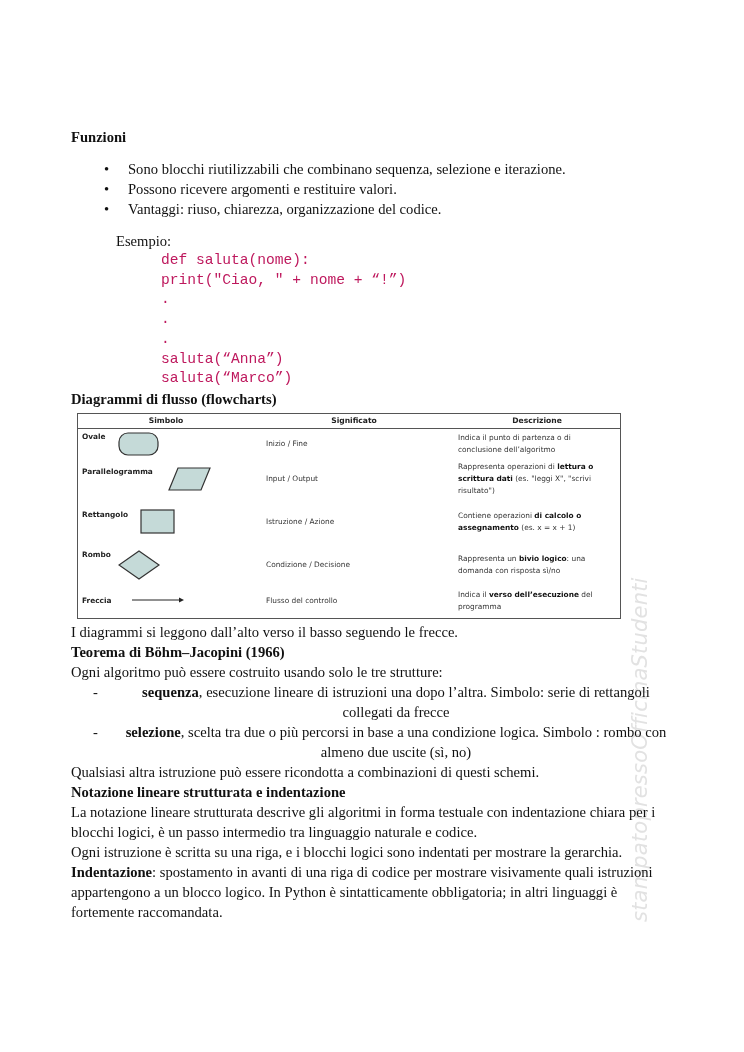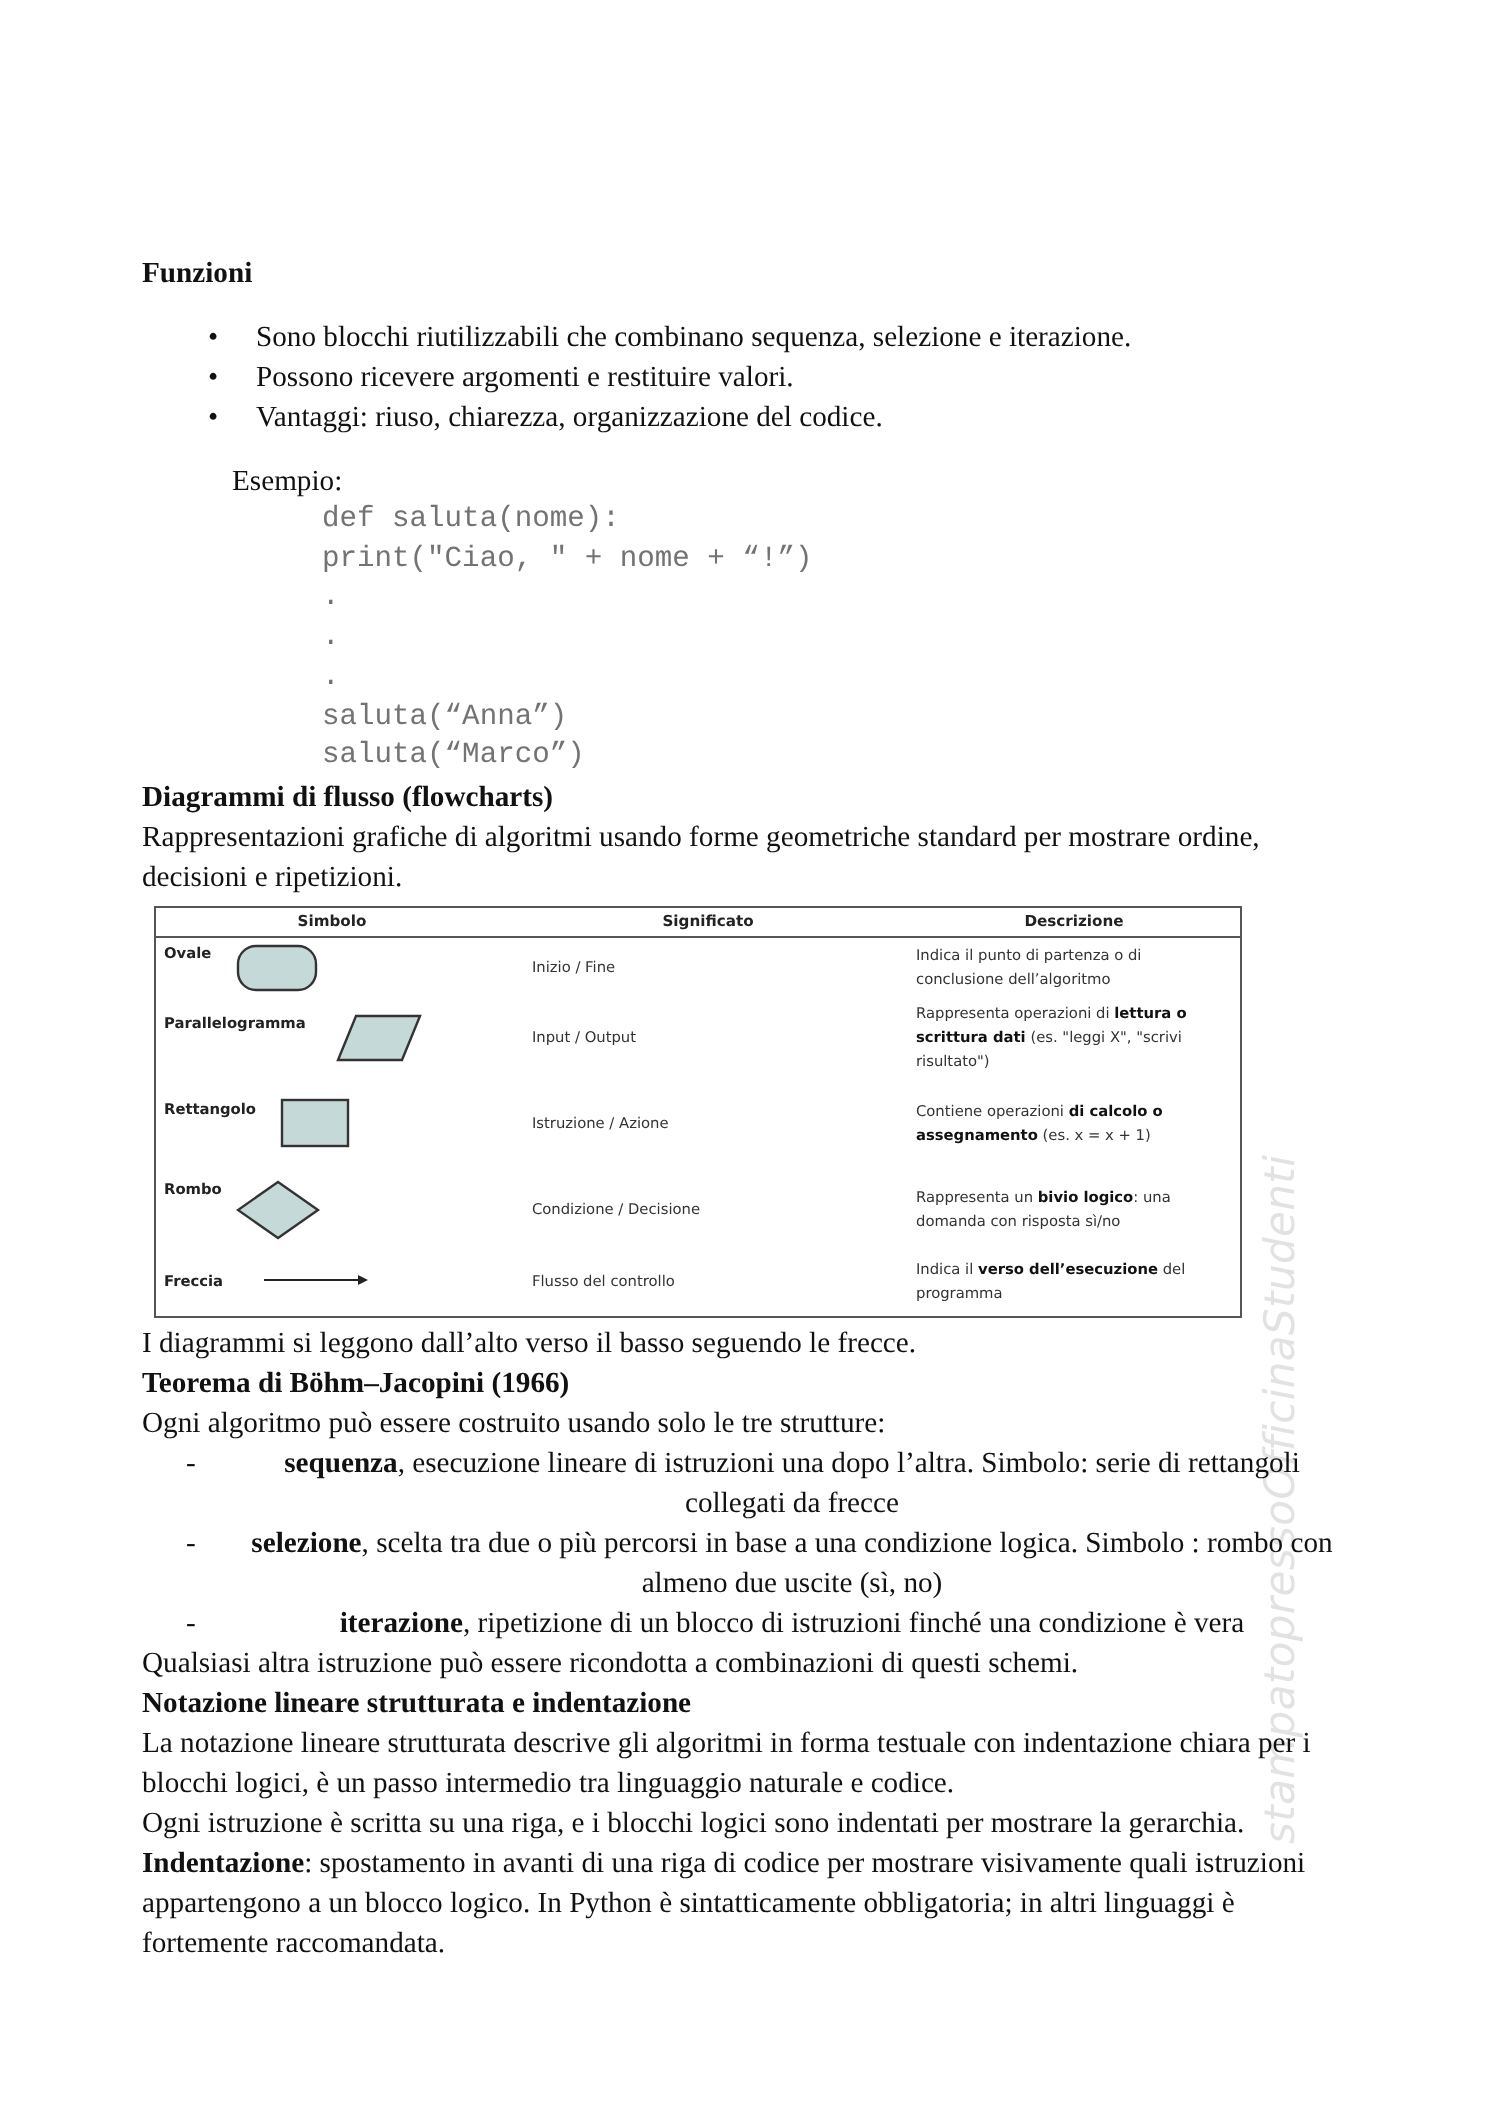--- a/index.html
+++ b/index.html
@@ -6,21 +6,21 @@
   body { width: 744px; height: 1052px; position: relative; overflow: hidden;
          font-family: "Liberation Serif", serif; color: #111; }
   .page { position: absolute; left: 71px; top: 127px; width: 605px; font-size: 14.6px; line-height: 20px; }
   .h { font-weight: bold; }
   .p { margin: 0; }
   ul.bullets { list-style: none; margin: 12px; padding: 0; }
   ul.bullets li { position: relative; padding-left: 45px; }
   ul.bullets li::before { content: "\2022"; position: absolute; left: 21px; top: 0; }
   .indent1 { padding-left: 45px; }
   .code { font-family: "Liberation Mono", monospace; font-size: 14.6px; padding-left: 90px;
-          line-height: 19.7px; white-space: pre; color: #737373; }
+          line-height: 19.7px; white-space: pre; color: #be185d; }
   ul.dashes { list-style: none; margin: 0; padding: 0; }
   ul.dashes li { position: relative; padding-left: 45px; text-align: center; }
   ul.dashes li::before { content: "-"; position: absolute; left: 22px; top: 0; }
   .italic { }
 
   
   .tbl { margin: 4px 0 3px 6px; width: 544px; border: 1.5px solid #555; border-collapse: collapse;
          font-family: "DejaVu Sans", sans-serif; font-size: 7.4px; line-height: 12px; color: #333; }
   .tbl th { font-weight: bold; color: #222; text-align: center; border-bottom: 1.5px solid #555;
             height: 14px; padding: 0; font-size: 7.6px; }
@@ -58,21 +58,20 @@
     <div class="code">def saluta(nome):</div>
     <div class="code">print("Ciao, " + nome + “!”)</div>
     <div class="code">.</div>
     <div class="code">.</div>
     <div class="code">.</div>
     <div class="code">saluta(“Anna”)</div>
     <div class="code">saluta(“Marco”)</div>
   </div>
 
   <div class="h">Diagrammi di flusso (flowcharts)</div>
-  <p class="p">Rappresentazioni grafiche di algoritmi usando forme geometriche standard per mostrare ordine, decisioni e ripetizioni.</p>
 
   <table class="tbl">
     <thead>
       <tr>
         <th style="width:176px">Simbolo</th>
         <th style="width:200px">Significato</th>
         <th>Descrizione</th>
       </tr>
     </thead>
     <tbody>
@@ -140,21 +139,20 @@
     </tbody>
   </table>
 
   <p class="p italic">I diagrammi si leggono dall’alto verso il basso seguendo le frecce.</p>
 
   <div class="h">Teorema di Böhm–Jacopini (1966)</div>
   <p class="p">Ogni algoritmo può essere costruito usando solo le tre strutture:</p>
   <ul class="dashes">
     <li><b>sequenza</b><span>, esecuzione lineare di istruzioni una dopo l’altra. Simbolo: serie di rettangoli collegati da frecce</span></li>
     <li><b>selezione</b><span>, scelta tra due o più percorsi in base a una condizione logica. Simbolo : rombo con almeno due uscite (sì, no)</span></li>
-    <li><b>iterazione</b><span>, ripetizione di un blocco di istruzioni finché una condizione è vera</span></li>
   </ul>
   <p class="p">Qualsiasi altra istruzione può essere ricondotta a combinazioni di questi schemi.</p>
 
   <div class="h">Notazione lineare strutturata e indentazione</div>
   <p class="p">La notazione lineare strutturata descrive gli algoritmi in forma testuale con indentazione chiara per i blocchi logici, è un passo intermedio tra linguaggio naturale e codice.</p>
   <p class="p">Ogni istruzione è scritta su una riga, e i blocchi logici sono indentati per mostrare la gerarchia.</p>
   <p class="p"><b>Indentazione</b><span>: spostamento in avanti di una riga di codice per mostrare visivamente quali istruzioni appartengono a un blocco logico. In Python è sintatticamente obbligatoria; in altri linguaggi è fortemente raccomandata.</span></p>
 </div>
 
 </body></html>

